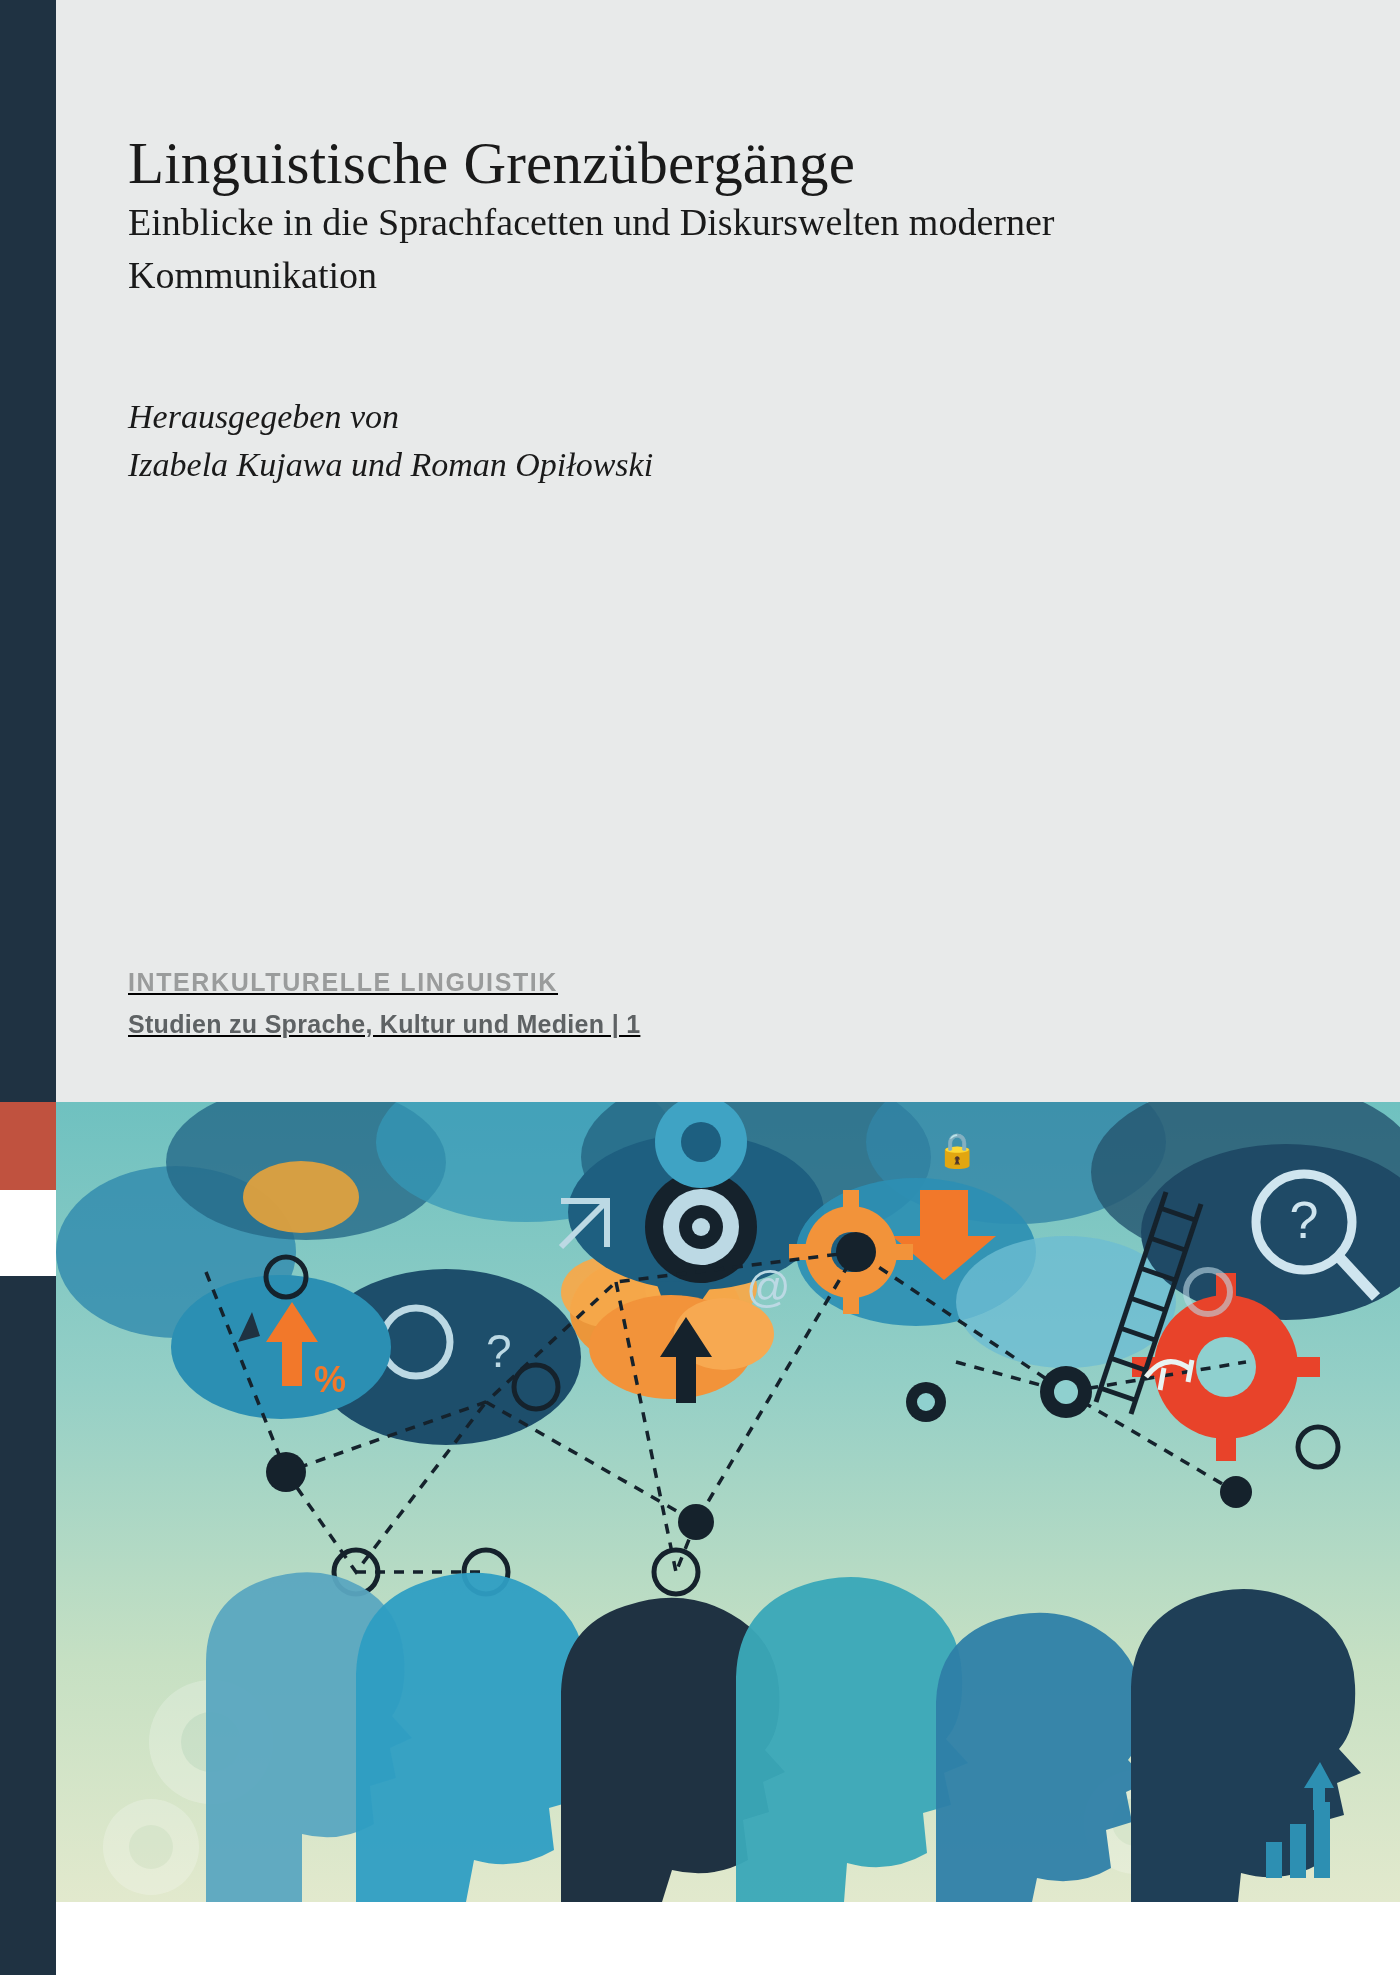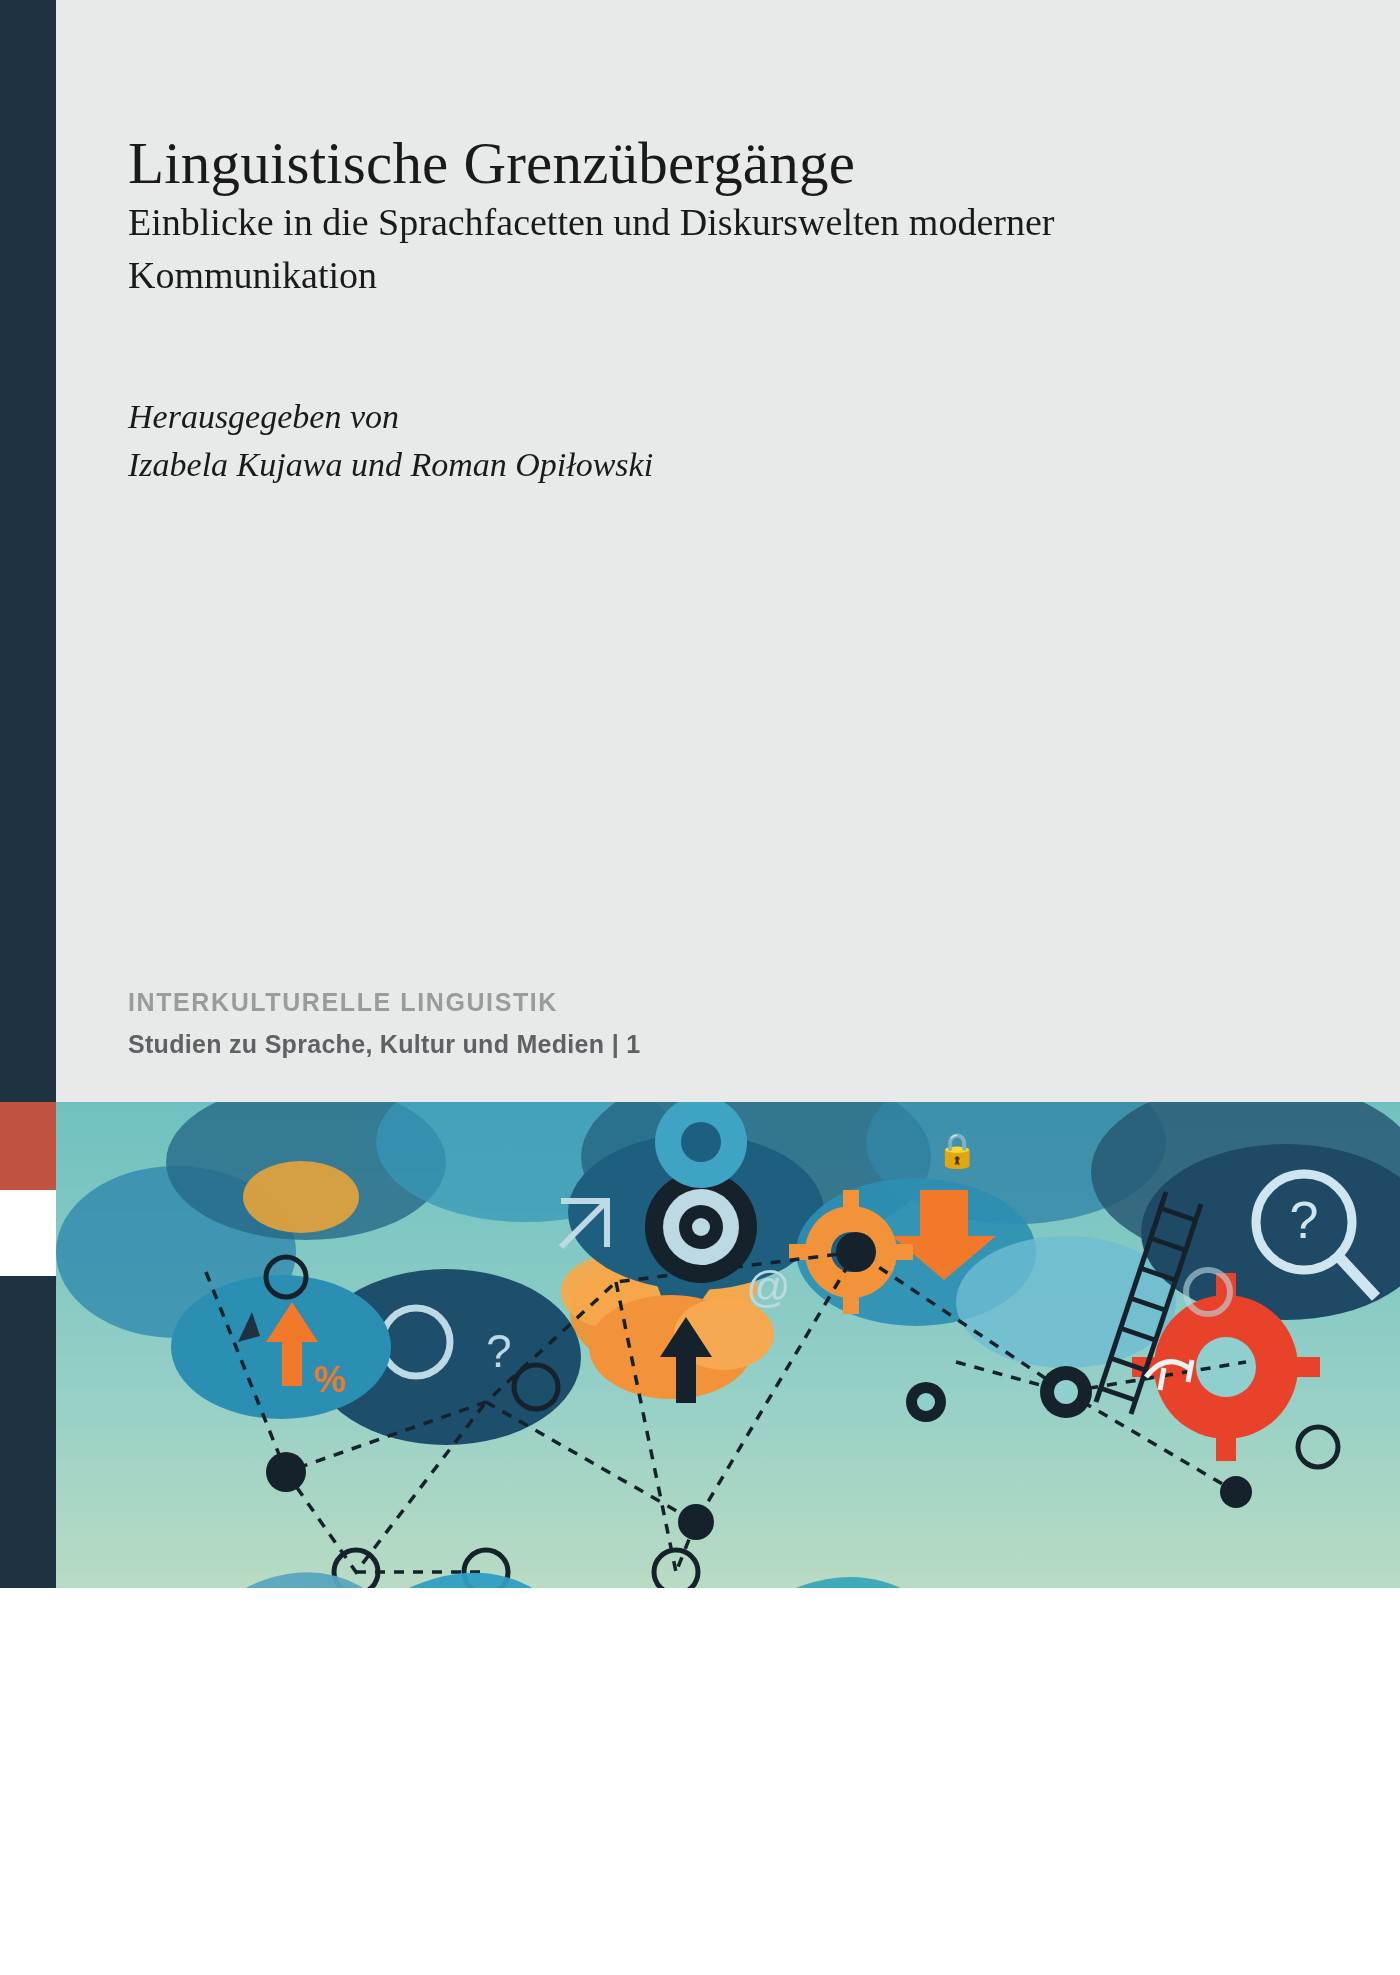--- a/index.html
+++ b/index.html
@@ -10,21 +10,21 @@
   body {
     width: 1400px;
     height: 1975px;
     font-family: "Liberation Serif", serif;
     overflow: hidden;
   }
 
   #cover {
     position: relative;
     width: 1400px;
-    height: 1588px;
+    height: 1975px;
     background: #ffffff;
     overflow: hidden;
   }
 
   
   .spine {
     position: absolute;
     left: 0;
     top: 0;
     width: 56px;
@@ -82,23 +82,24 @@
     font-size: 34px;
     line-height: 1.42;
     color: #1a1a1a;
     font-style: italic;
   }
 
   
   .series-block {
     position: absolute;
     left: 128px;
-    top: 988px;
+    top: 968px;
     width: 1100px;
     font-family: "Liberation Sans", sans-serif;
+    text-decoration: underline;
   }
   .series-name {
     font-size: 25px;
     letter-spacing: 1.6px;
     color: #9a9c9c;
     font-weight: bold;
   }
   .series-sub {
     margin-top: 13px;
     font-size: 25px;

